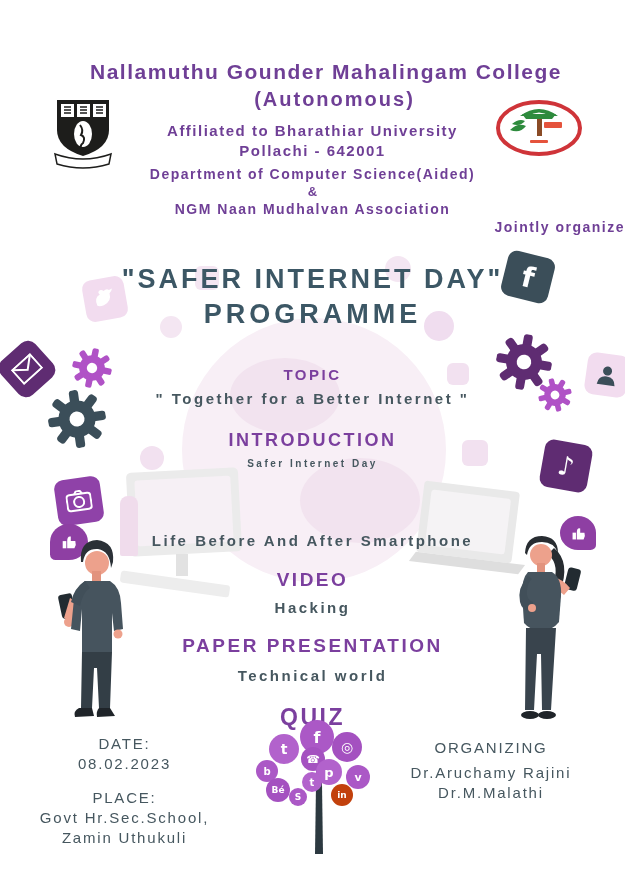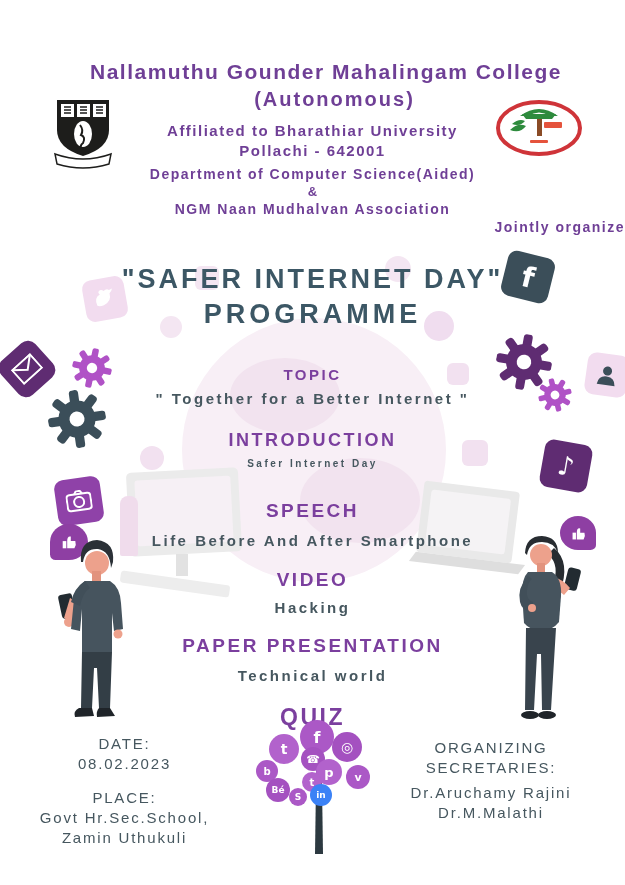--- a/index.html
+++ b/index.html
@@ -121,21 +121,20 @@
   <div class="txt hdr assoc">NGM Naan Mudhalvan Association</div>
   <div class="txt hdr organize">Jointly organize</div>
 
   <div class="txt title1">"SAFER INTERNET DAY"</div>
   <div class="txt title2">PROGRAMME</div>
 
   <div class="txt a-h topic-h">TOPIC</div>
   <div class="txt a-d topic-d">" Together for a Better Internet "</div>
   <div class="txt a-h intro-h">INTRODUCTION</div>
   <div class="txt a-d intro-d">Safer Internet Day</div>
-  <div class="txt a-h speech-h">SPEECH</div>
   <div class="txt a-d speech-d">Life Before And After Smartphone</div>
   <div class="txt a-h video-h">VIDEO</div>
   <div class="txt a-d video-d">Hacking</div>
   <div class="txt a-h paper-h">PAPER PRESENTATION</div>
   <div class="txt a-d paper-d">Technical world</div>
   <div class="txt a-h quiz-h">QUIZ</div>
 
   <div class="decor sq" style="left:84px;top:260px;width:42px;height:42px;background:var(--icon_light_pink);transform:rotate(-10deg);">
     <svg width="26" height="26" viewBox="0 0 24 24">
       <path d="M4 17 Q2 9 8 7 Q6 5 8 3.5 Q10 2.5 12 4.5 Q15 2.5 17 4.5 L20 3.5 Q19 6.5 17 7.5 Q18 15 10 17.5 Q6 18.5 4 17 Z" fill="#fff"></path>
@@ -255,28 +254,27 @@
       </div>
     <div class="tc" style="left:10px;top:58px;width:24px;height:24px;font-size:9px;background:#a451c0;">
         <span>Bé</span>
       </div>
     <div class="tc" style="left:46px;top:52px;width:20px;height:20px;font-size:10px;background:#b262cc;">
         <span>t</span>
       </div>
     <div class="tc" style="left:33px;top:68px;width:18px;height:18px;font-size:9px;">
         <span>S</span>
       </div>
-    <div class="tc" style="left:54px;top:64px;width:22px;height:22px;font-size:9px;background:#3b82f6;">
+    <div class="tc" style="left:75px;top:64px;width:22px;height:22px;font-size:9px;background:#c2410c;">
         <span>in</span>
       </div>
   </div>
 
   <div class="f-col f-right">
     <div>ORGANIZING</div>
-    <div>SECRETARIES:</div>
     <div class="f-gap" style="height:5px;"></div>
     <div>Dr.Aruchamy Rajini</div>
     <div>Dr.M.Malathi</div>
   </div>
 
 </div>
 
 
 
 

